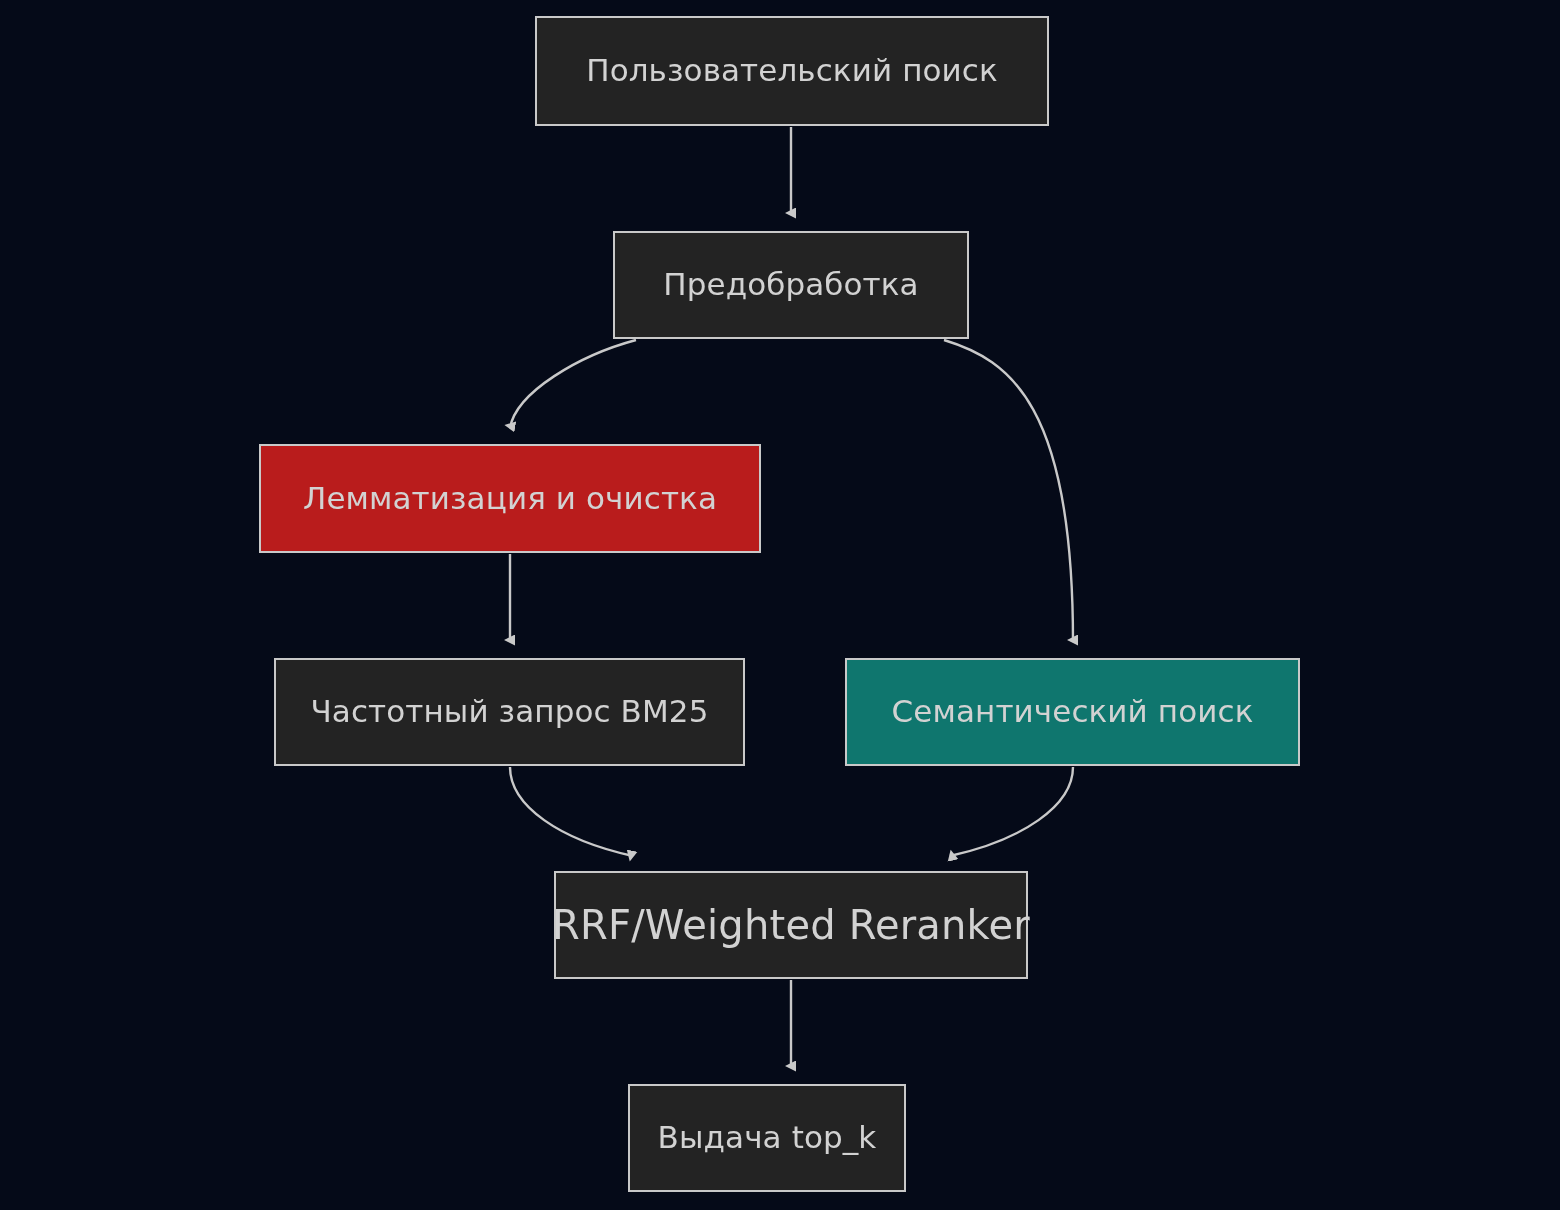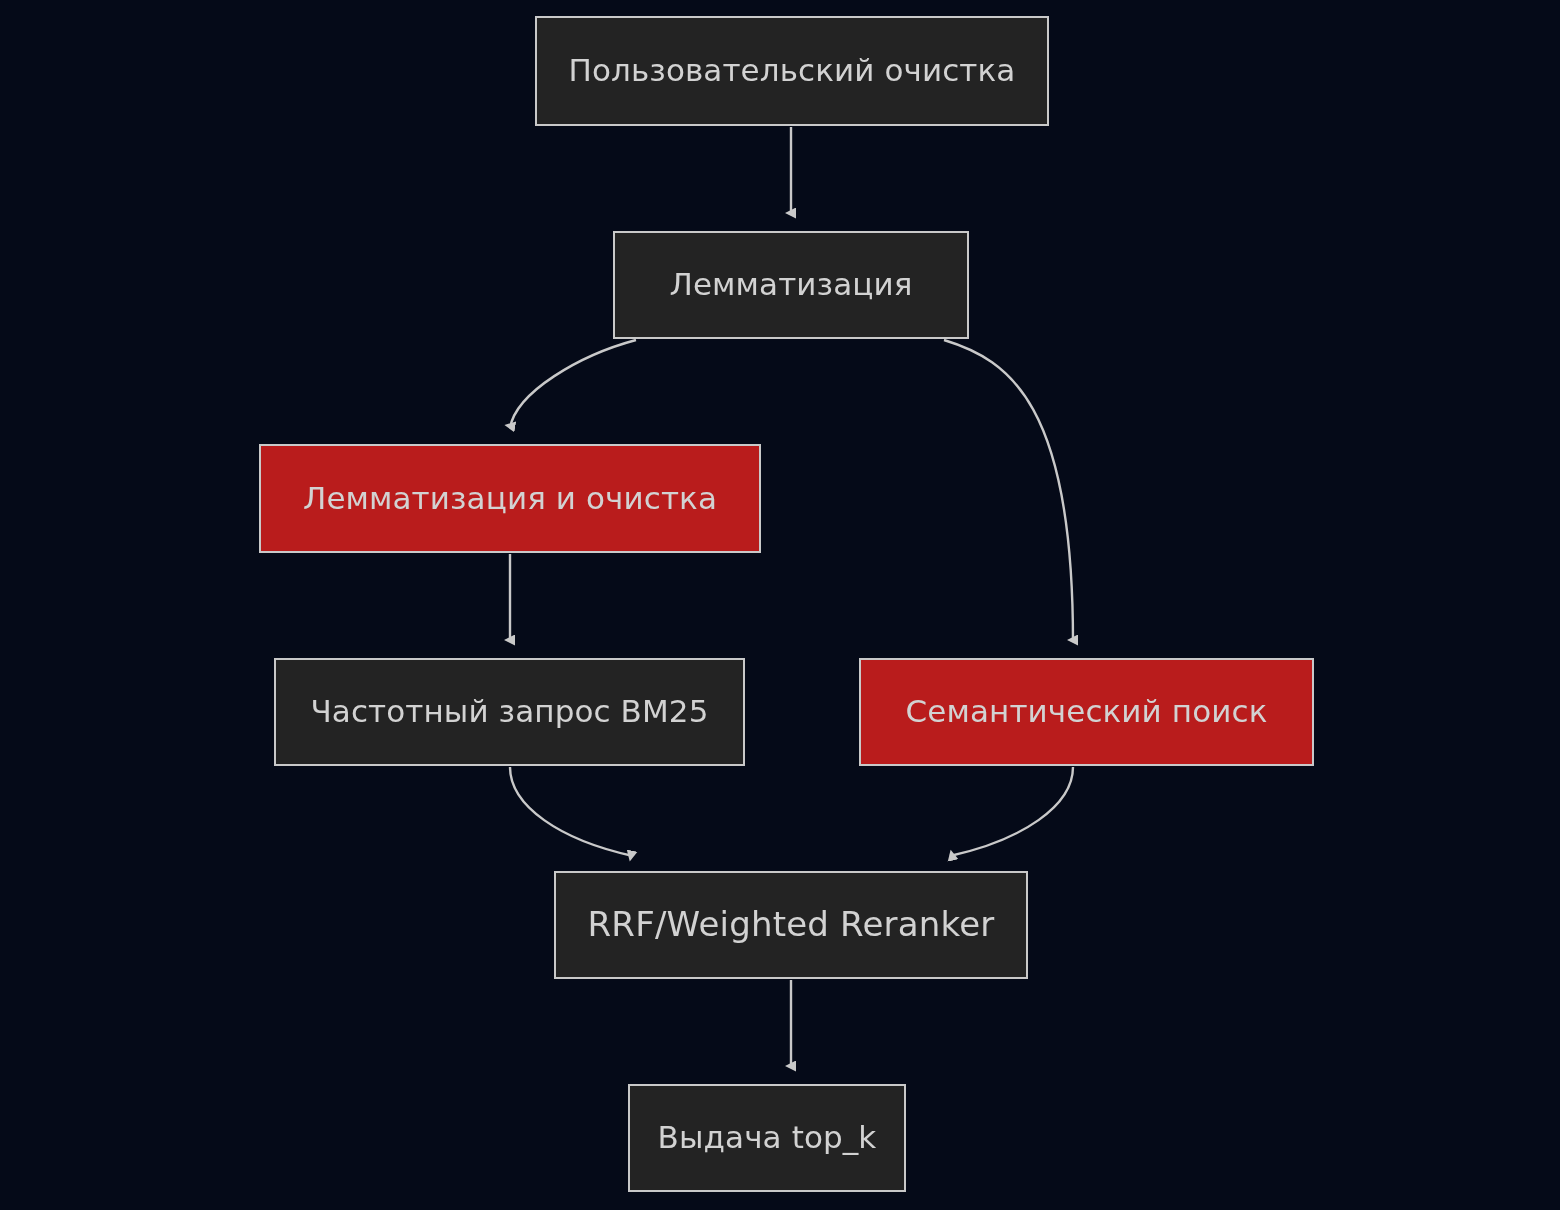--- a/index.html
+++ b/index.html
@@ -37,21 +37,21 @@
     color: #d2d2d2;
     font-size: 31px;
     font-weight: 400;
     line-height: 1.15;
     letter-spacing: 0.1px;
     white-space: nowrap;
     text-align: center;
   }
   .node-label.latin {
     font-family: "DejaVu Sans", "Liberation Sans", sans-serif;
-    font-size: 34px;
+    font-size: 40px;
     letter-spacing: 0.2px;
   }
 </style>
 </head>
 <body>
 
 <div id="diagram-root">
 
   <svg id="edge-layer" viewBox="0 0 1560 1210" xmlns="http://www.w3.org/2000/svg">
     <defs>
@@ -65,32 +65,32 @@
         <path d="M 944 340 C 1010 360, 1073 405, 1073 642" stroke="#c9c9c9" marker-end="url(#arrowhead)"></path>
         <path d="M 510 554 L 510 642" stroke="#c9c9c9" marker-end="url(#arrowhead)"></path>
         <path d="M 510 767 C 510 806, 560 840, 633 856" stroke="#c9c9c9" marker-end="url(#arrowhead)"></path>
         <path d="M 1073 767 C 1073 806, 1022 840, 950 856" stroke="#c9c9c9" marker-end="url(#arrowhead)"></path>
         <path d="M 791 980 L 791 1068" stroke="#c9c9c9" marker-end="url(#arrowhead)"></path>
       </g>
   </svg>
 
   <div id="node-layer">
       <div class="node" style="left: 535px; top: 16px; width: 514px; height: 110px; background: rgb(35, 35, 35); border-color: rgb(201, 201, 201);">
-        <span class="node-label" style="color: rgb(210, 210, 210);">Пользовательский очистка</span>
+        <span class="node-label" style="color: rgb(210, 210, 210);">Пользовательский поиск</span>
       </div>
       <div class="node" style="left: 613px; top: 231px; width: 356px; height: 108px; background: rgb(35, 35, 35); border-color: rgb(201, 201, 201);">
-        <span class="node-label" style="color: rgb(210, 210, 210);">Лемматизация</span>
+        <span class="node-label" style="color: rgb(210, 210, 210);">Предобработка</span>
       </div>
       <div class="node" style="left: 259px; top: 444px; width: 502px; height: 109px; background: #b91c1c; border-color: rgb(201, 201, 201);">
         <span class="node-label" style="color: rgb(210, 210, 210);">Лемматизация и очистка</span>
       </div>
       <div class="node" style="left: 274px; top: 658px; width: 471px; height: 108px; background: rgb(35, 35, 35); border-color: rgb(201, 201, 201);">
         <span class="node-label" style="color: rgb(210, 210, 210);">Частотный запрос BM25</span>
       </div>
-      <div class="node" style="left: 845px; top: 658px; width: 455px; height: 108px; background: #b91c1c; border-color: rgb(201, 201, 201); margin-left: 14px;">
+      <div class="node" style="left: 845px; top: 658px; width: 455px; height: 108px; background: #0f766e; border-color: rgb(201, 201, 201);">
         <span class="node-label" style="color: rgb(210, 210, 210);">Семантический поиск</span>
       </div>
       <div class="node" style="left: 554px; top: 871px; width: 474px; height: 108px; background: rgb(35, 35, 35); border-color: rgb(201, 201, 201);">
         <span class="node-label latin" style="color: rgb(210, 210, 210);">RRF/Weighted Reranker</span>
       </div>
       <div class="node" style="left: 628px; top: 1084px; width: 278px; height: 108px; background: rgb(35, 35, 35); border-color: rgb(201, 201, 201);">
         <span class="node-label" style="color: rgb(210, 210, 210);">Выдача top_k</span>
       </div>
     </div>
 

